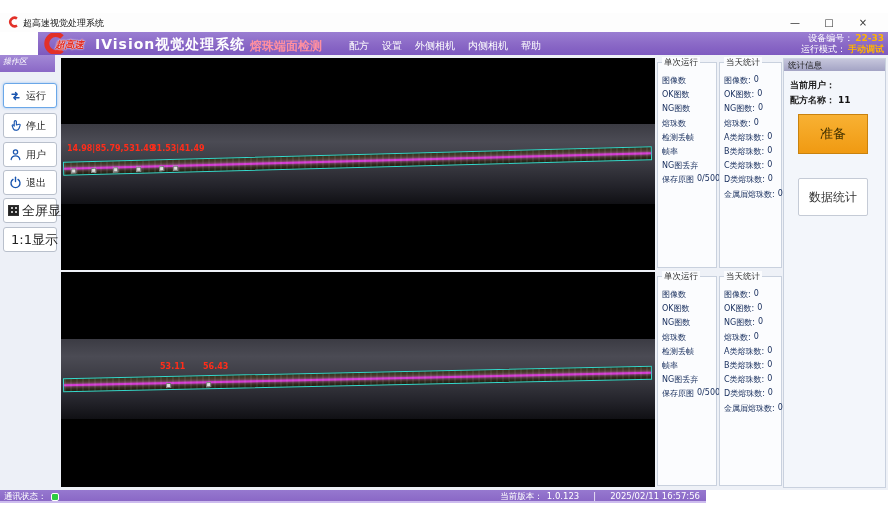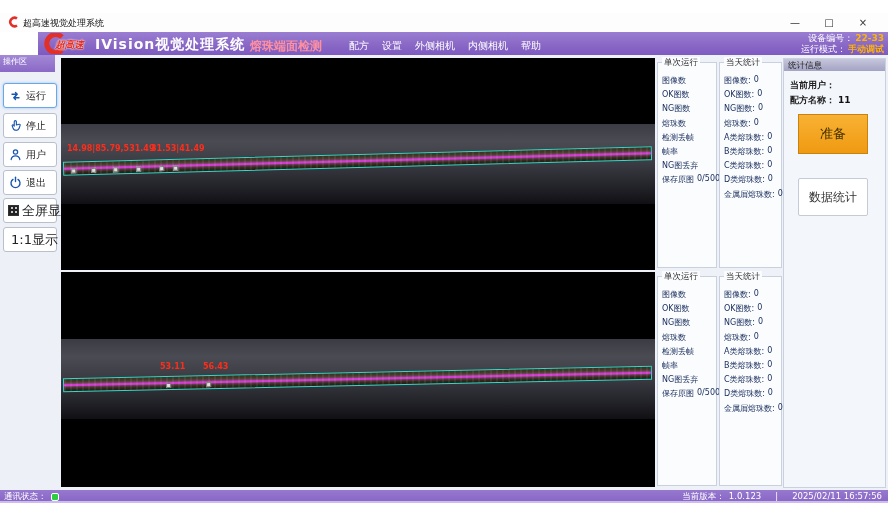--- a/index.html
+++ b/index.html
@@ -27,21 +27,21 @@
   .menu-item { font-size:10px; color:#fff; cursor:default; }
   .header-right { position:absolute; right:42px; top:1px; font-size:9px; color:#fff; line-height:11px; text-align:right; }
   .hr-value { color:#ffb400; font-weight:bold; margin-left:2px; }
 
   
   .content-bg { position:absolute; left:0; top:55px; width:888px; height:435px; background:#eef1f7; }
 
   
   .sidebar { position:absolute; left:0; top:55px; width:60px; height:435px; background:#edf0f7; }
   .sidebar-header { position:absolute; left:0; top:0; width:55px; height:12px;
-    background:linear-gradient(180deg,#a389d6,#8a68c6); color:#fff; font-size:8px; padding:1px 0 16px 3px; }
+    background:linear-gradient(180deg,#a389d6,#8a68c6); color:#fff; font-size:8px; padding:1px 0 16px 3px;font-style:italic; }
   .side-btn { position:absolute; left:3px; width:54px; height:25px; background:#fff;
     border:1px solid #b9c0cc; border-radius:3px; display:flex; align-items:center; padding-left:4px; gap:3px; cursor:default; }
   .side-btn.active { border:1px solid #6aa7e8; box-shadow:0 0 3px #9cc4f0; }
   .side-btn .lbl { font-size:10px; color:#222; white-space:nowrap; }
   .side-btn .lbl.small { font-size:13px; }
   .checker-icon { width:11px; height:11px; border:1px solid #333; flex:0 0 auto;
     background-image:repeating-linear-gradient(0deg,#222 0 2px,transparent 2px 4px),
       repeating-linear-gradient(90deg,#222 0 2px,#c8c8c8 2px 4px); }
 
   
@@ -86,21 +86,21 @@
   .info-row { position:absolute; left:6px; font-size:9px; font-weight:bold; color:#222; white-space:nowrap; }
   .info-row .val { font-weight:bold; color:#111; margin-left:3px; }
   .ready-btn { position:absolute; left:14px; top:55px; width:70px; height:40px;
     background:linear-gradient(180deg,#f8b133,#f09a12); border:1px solid #c9820e;
     font-size:13px; color:#403000; display:flex; align-items:center; justify-content:center; cursor:default; }
   .data-btn { position:absolute; left:14px; top:119px; width:70px; height:38px;
     background:#fff; border:1px solid #c5cbd6; border-radius:2px;
     font-size:12px; color:#333; display:flex; align-items:center; justify-content:center; cursor:default; }
 
   
-  .statusbar { position:absolute; left:0; top:490px; width:888px; height:13px;
+  .statusbar { position:absolute; left:0; top:490px; width:706px; height:13px;
     background:linear-gradient(180deg,#9678cf,#8a68c6); border-bottom:2px solid #cdbcee; }
   .comm { position:absolute; left:4px; top:1px; display:flex; align-items:center; gap:4px;
     font-size:8.5px; color:#fff; }
   .led { width:8px; height:8px; background:#2ecc40; border:1px solid #fff; border-radius:2px; }
   .ver { position:absolute; right:6px; top:1px; font-size:8.5px; color:#fff; display:flex; gap:4px; }
   .ver .sep { margin:0 10px; }
 
   svg { display:block; }
 </style>
 </head>

